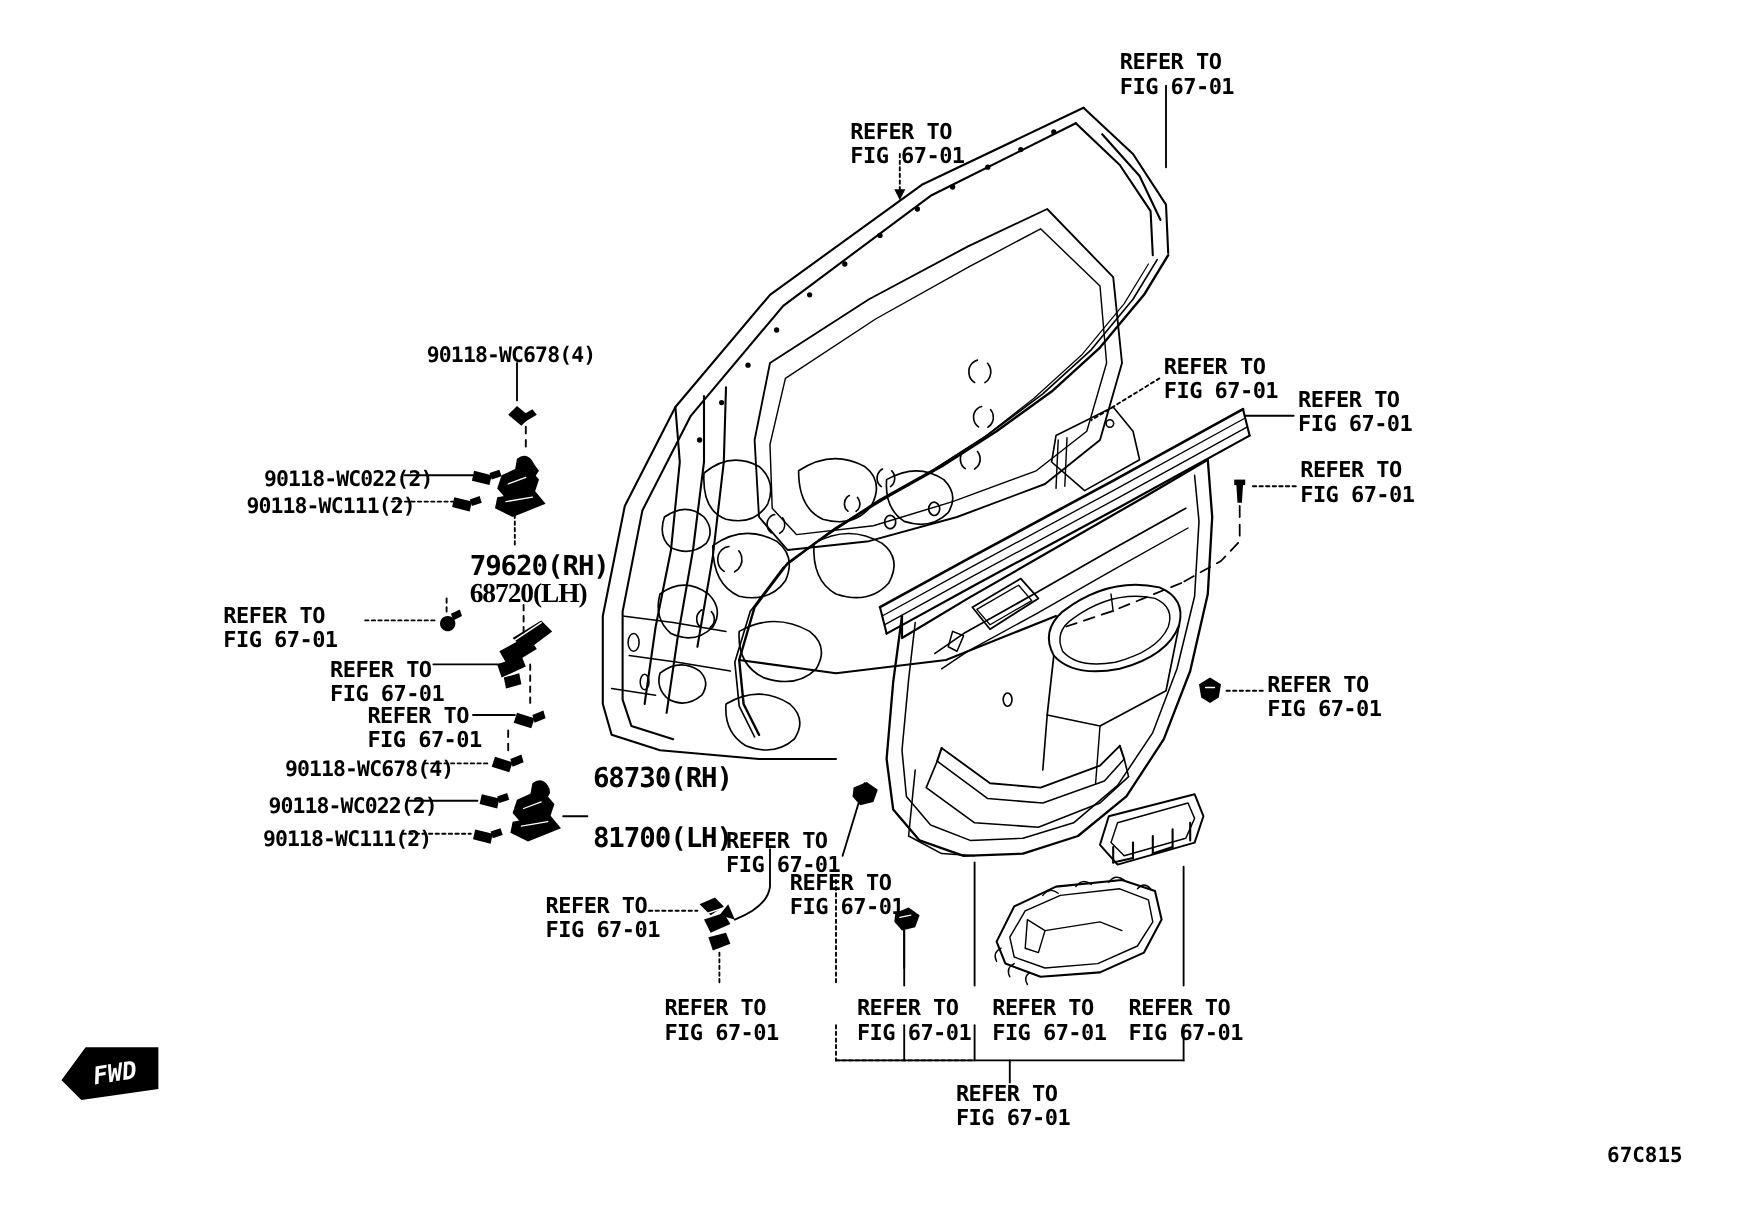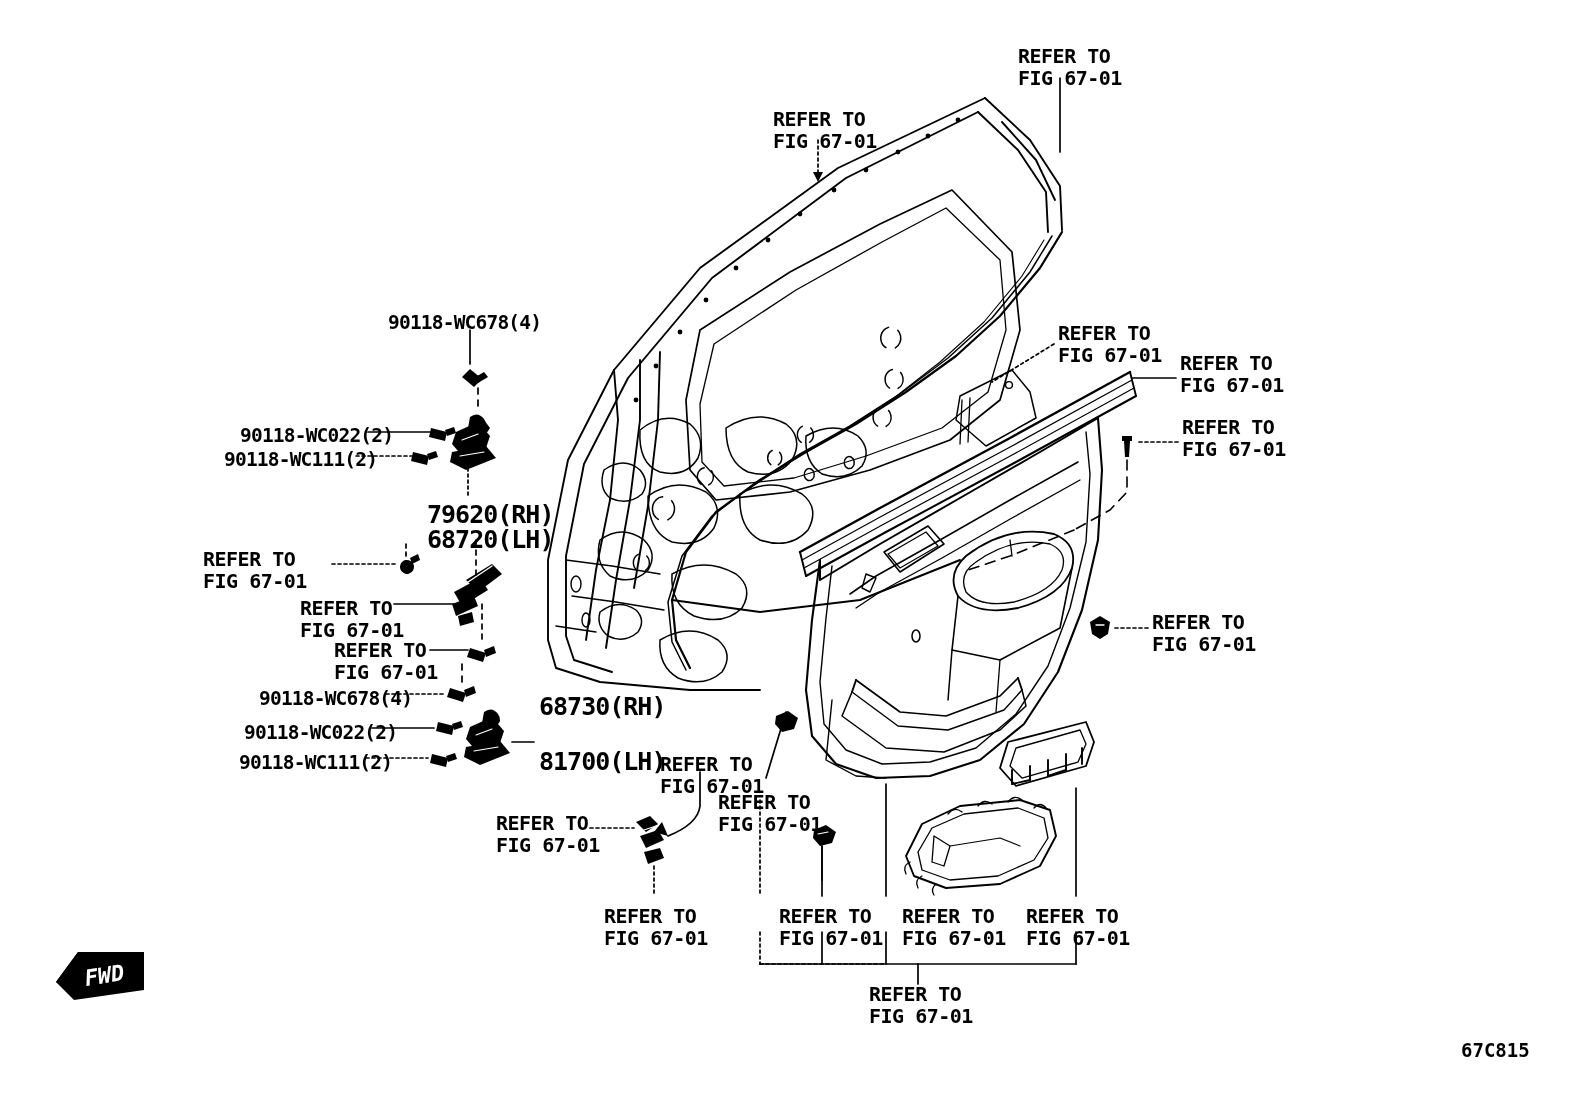--- a/index.html
+++ b/index.html
@@ -333,21 +333,21 @@
       <path d="M8 44 L30 14 L96 14 L96 52 L26 62 Z" fill="#000"></path>
       <path d="M8 44 L30 14 L30 56 Z" fill="#000"></path>
       <text x="38" y="48" font-family="DejaVu Sans Mono, monospace" font-size="22" font-weight="700" font-style="italic" fill="#fff" transform="rotate(-9 38 48)">FWD</text>
     </svg>
   </div>
 
   <div class="lbl pn" style="left:388px;top:311px;">90118-WC678(4)</div>
   <div class="lbl pn" style="left:240px;top:424px;">90118-WC022(2)</div>
   <div class="lbl pn" style="left:224px;top:448px;">90118-WC111(2)</div>
   <div class="lbl pnbig" style="left:427px;top:500px;">79620(RH)</div>
-  <div class="lbl pnbig" style="left:427px;top:525px;">68720(LH)</div>
+  <div class="lbl pnbig" style="left:427px;top:525px;font-family:Liberation Serif, serif;">68720(LH)</div>
   <div class="lbl pn" style="left:259px;top:687px;">90118-WC678(4)</div>
   <div class="lbl pn" style="left:244px;top:721px;">90118-WC022(2)</div>
   <div class="lbl pn" style="left:239px;top:751px;">90118-WC111(2)</div>
   <div class="lbl pnbig" style="left:539px;top:692px;">68730(RH)</div>
   <div class="lbl pnbig" style="left:539px;top:747px;">81700(LH)</div>
 
   <div class="lbl refer" style="left:773px;top:108px;">REFER TO</div>
   <div class="lbl refer" style="left:773px;top:130px;">FIG 67-01</div>
 
   <div class="lbl refer" style="left:1018px;top:45px;">REFER TO</div>

